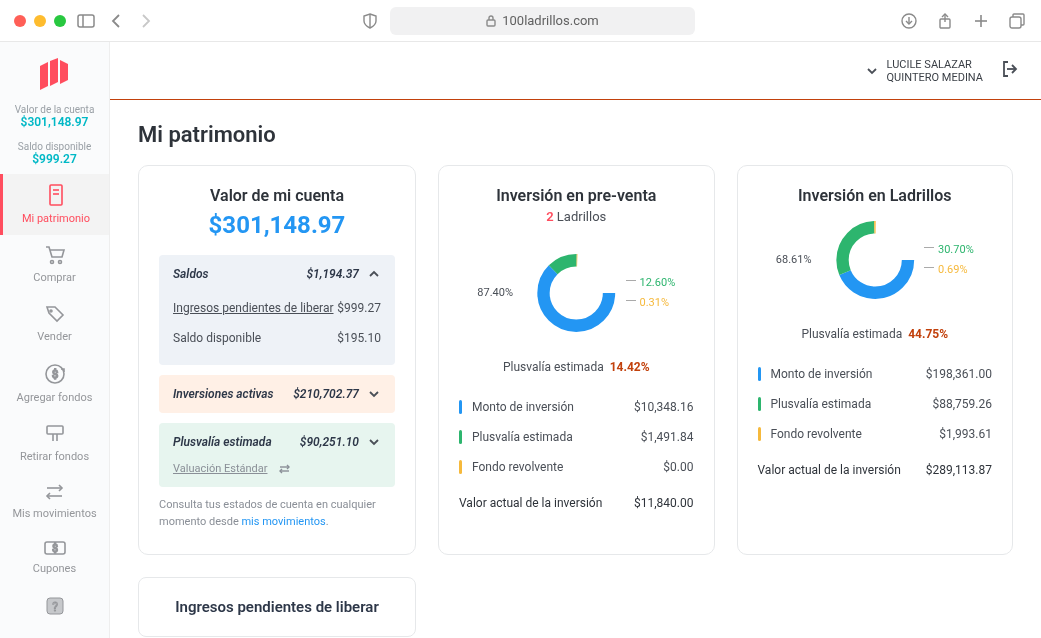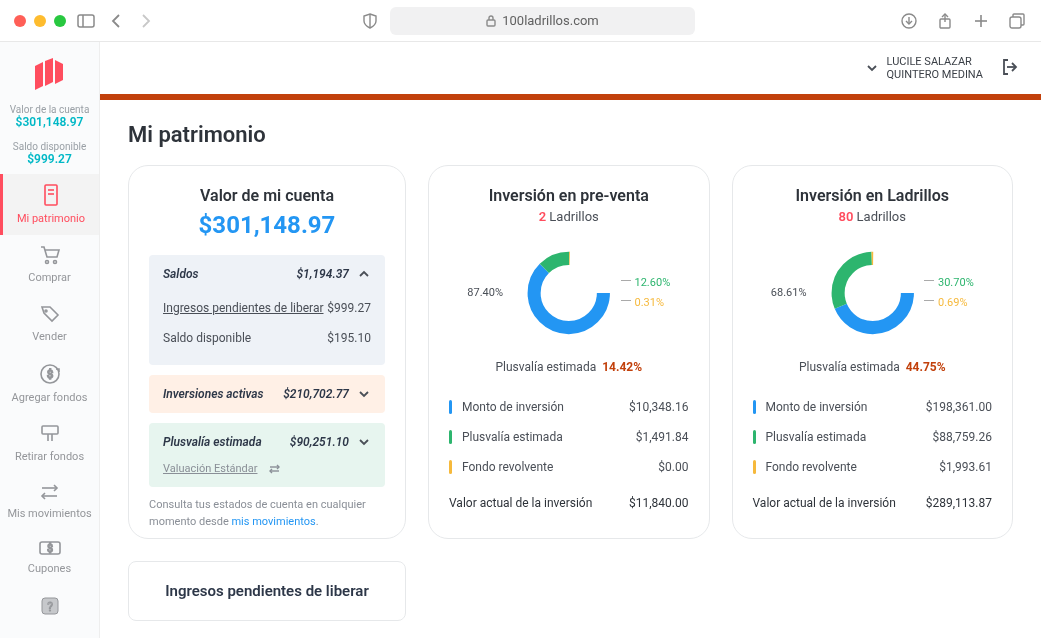--- a/index.html
+++ b/index.html
@@ -12,37 +12,37 @@
   .dot.y { background: #febc2e; }
   .dot.g { background: #28c840; }
   .chrome-icon { width: 20px; height: 20px; display: flex; align-items: center; justify-content: center; color: #8a8a8a; border-radius: 4px; }
   .chrome-icon svg { stroke: currentColor; }
   .addr { flex: 1; max-width: 380px; margin: 0 auto; background: #f1f1f2; border-radius: 6px; height: 28px; display: flex; align-items: center; justify-content: center; gap: 6px; color: #616161; font-size: 13px; position: relative; }
   .addr .refresh { position: absolute; right: 8px; color: #8a8a8a; }
   .right-chrome { margin-left: auto; display: flex; gap: 16px; }
 
   
   .page { display: flex; height: calc(100% - 42px); }
-  .sidebar { width: 100px; border-right: 1px solid #eee; background: #fafbfc; display: flex; flex-direction: column; align-items: stretch; font-size: 11px; color: #6b7280; }
+  .sidebar { width: 110px; border-right: 1px solid #eee; background: #fafbfc; display: flex; flex-direction: column; align-items: stretch; font-size: 11px; color: #6b7280; }
   .logo { display: flex; justify-content: center; margin: 16px 0 10px; }
   .side-meta { text-align: center; padding: 4px 4px 8px; color: #9aa0a6; font-size: 10px; }
   .side-meta .val { color: #00b8c6; font-weight: 600; font-size: 12px; }
   .nav-item { display: flex; flex-direction: column; align-items: center; gap: 6px; padding: 10px 2px; color: #94969a; cursor: pointer; }
   .nav-item.active { color: #ff4d5e; background: #f3f3f3; border-left: 3px solid #ff4d5e; }
   .nav-item svg { stroke: currentColor; }
 
-  .topbar { height: 58px; display: flex; align-items: center; justify-content: flex-end; padding: 0 22px; border-bottom: 6px solid #c2410c; gap: 18px; font-size: 11px; color: #3a3f46; }
+  .topbar { height: 58px; display: flex; align-items: center; justify-content: flex-end; padding: 0 22px; border-bottom: 1px solid #c2410c; gap: 18px; font-size: 11px; color: #3a3f46; }
   .user-block { display: flex; align-items: center; gap: 8px; }
 
   .main { flex: 1; overflow: auto; }
   .content { padding: 22px 28px; }
   .page-title { font-size: 22px; font-weight: 600; color: #2e333a; margin-bottom: 18px; }
 
   .cards { display: flex; gap: 22px; }
-  .card { flex: 1; border: 1px solid #e6e8ea; border-radius: 20px; background: #fff; padding: 20px 20px 8px; min-width: 0; }
+  .card { flex: 1; border: 1px solid #e6e8ea; border-radius: 10px; background: #fff; padding: 20px 20px 24px; min-width: 0; }
   .card.small { flex: 0 0 278px; }
   .section-title { text-align: center; font-size: 16px; font-weight: 600; color: #2e333a; }
   .big-value { text-align: center; font-size: 24px; font-weight: 700; color: #2396f3; margin-top: 6px; margin-bottom: 16px; }
   .sub-count { text-align: center; font-size: 13px; margin-top: 4px; margin-bottom: 14px; color: #4a4f57; }
   .sub-count .accent { color: #ff4d5e; font-weight: 600; }
 
   .acc { border-radius: 4px; margin-bottom: 10px; font-size: 12px; }
   .acc-head { display: flex; align-items: center; padding: 12px 14px; font-weight: 600; gap: 8px; font-style: italic; }
   .acc-head .lbl { flex: 1; }
   .acc.saldos { background: #eef2f7; }
@@ -353,21 +353,20 @@
               <span>$0.00</span>
             </div>
           <div class="leg-row total">
               <span class="lbl">Valor actual de la inversión</span>
               <span>$11,840.00</span>
             </div>
         </div>
 
         <div class="card">
           <div class="section-title">Inversión en Ladrillos</div>
-          <div class="sub-count"><span class="accent">80</span><span> Ladrillos</span></div>
           <div class="donut-wrap">
             <div class="side-pct left">68.61%</div>
             <svg class="donut" viewBox="0 0 42 42">
               <circle cx="21" cy="21" r="15.9" fill="none" stroke="#2396f3" stroke-width="6" stroke-dasharray="68.61 100" stroke-dashoffset="25"></circle>
               <circle cx="21" cy="21" r="15.9" fill="none" stroke="#2db56e" stroke-width="6" stroke-dasharray="30.7 100" stroke-dashoffset="-43.61"></circle>
               <circle cx="21" cy="21" r="15.9" fill="none" stroke="#f6b93c" stroke-width="6" stroke-dasharray="0.69 100" stroke-dashoffset="-74.31"></circle>
             </svg>
             <div class="side-pct">
               <div style="color:#2db56e;position:relative"><span>30.70%</span><span style="position:absolute;left:-14px;top:7px;width:10px;border-top:1px solid #aaa"></span></div>
               <div style="color:#f6b93c;position:relative"><span>0.69%</span><span style="position:absolute;left:-14px;top:7px;width:10px;border-top:1px solid #aaa"></span></div>

